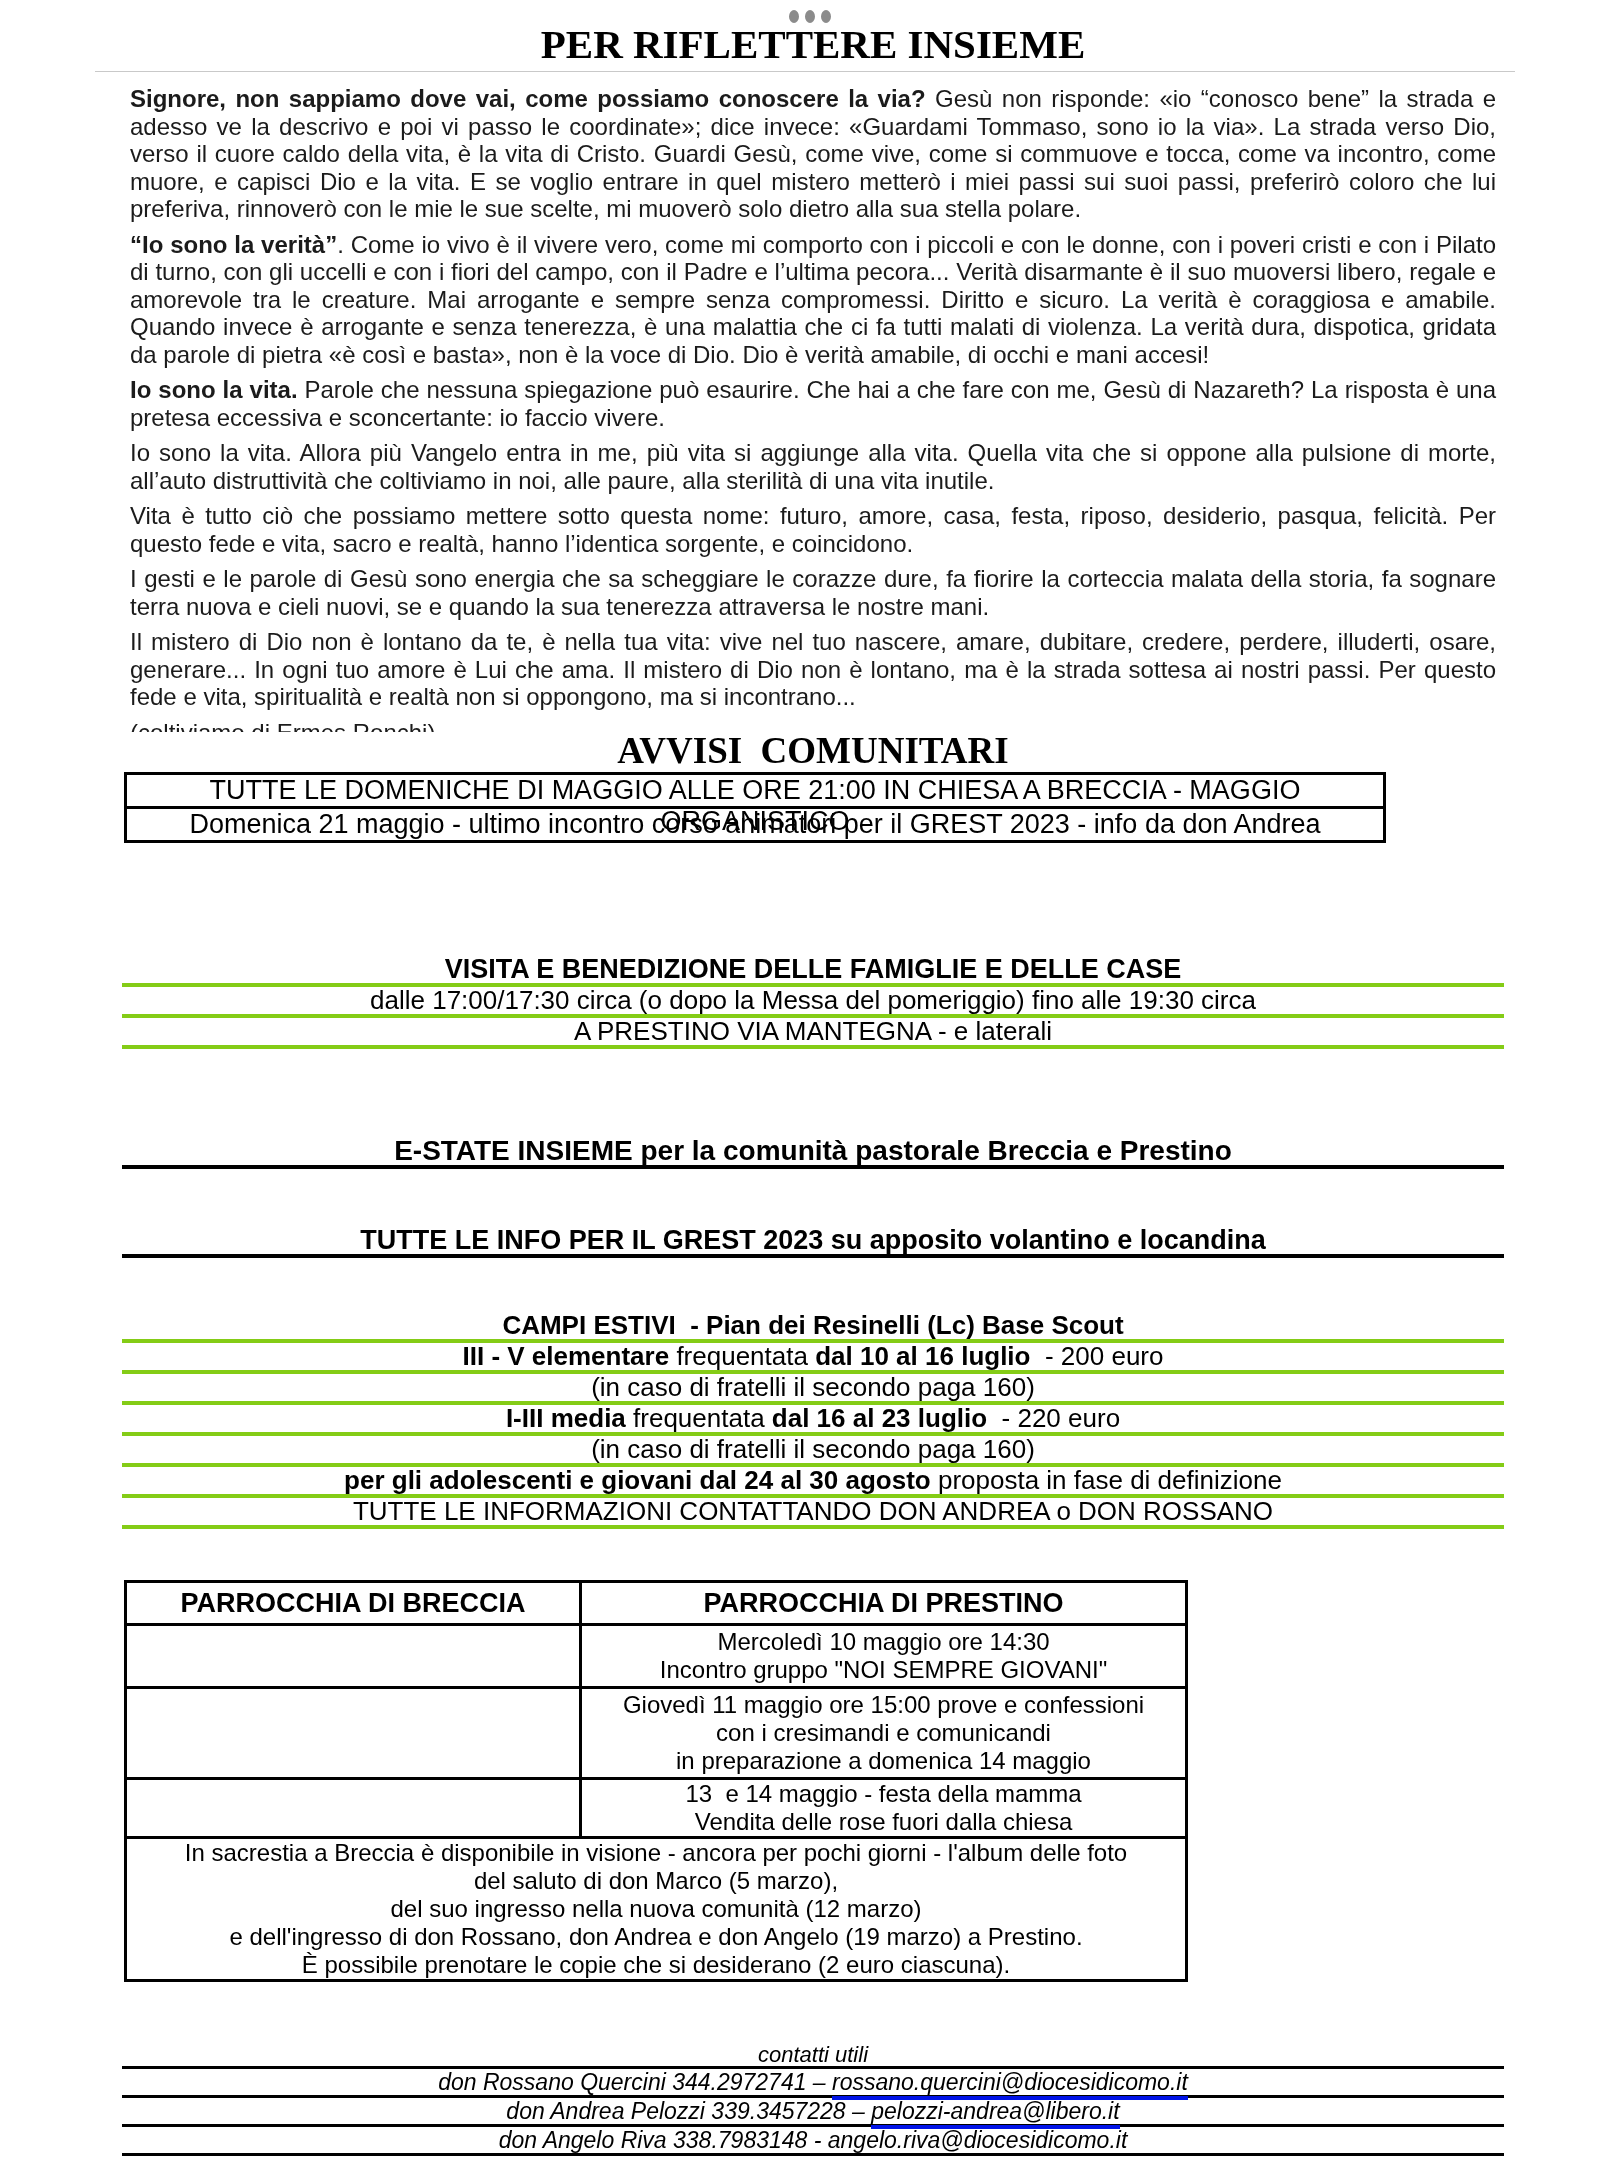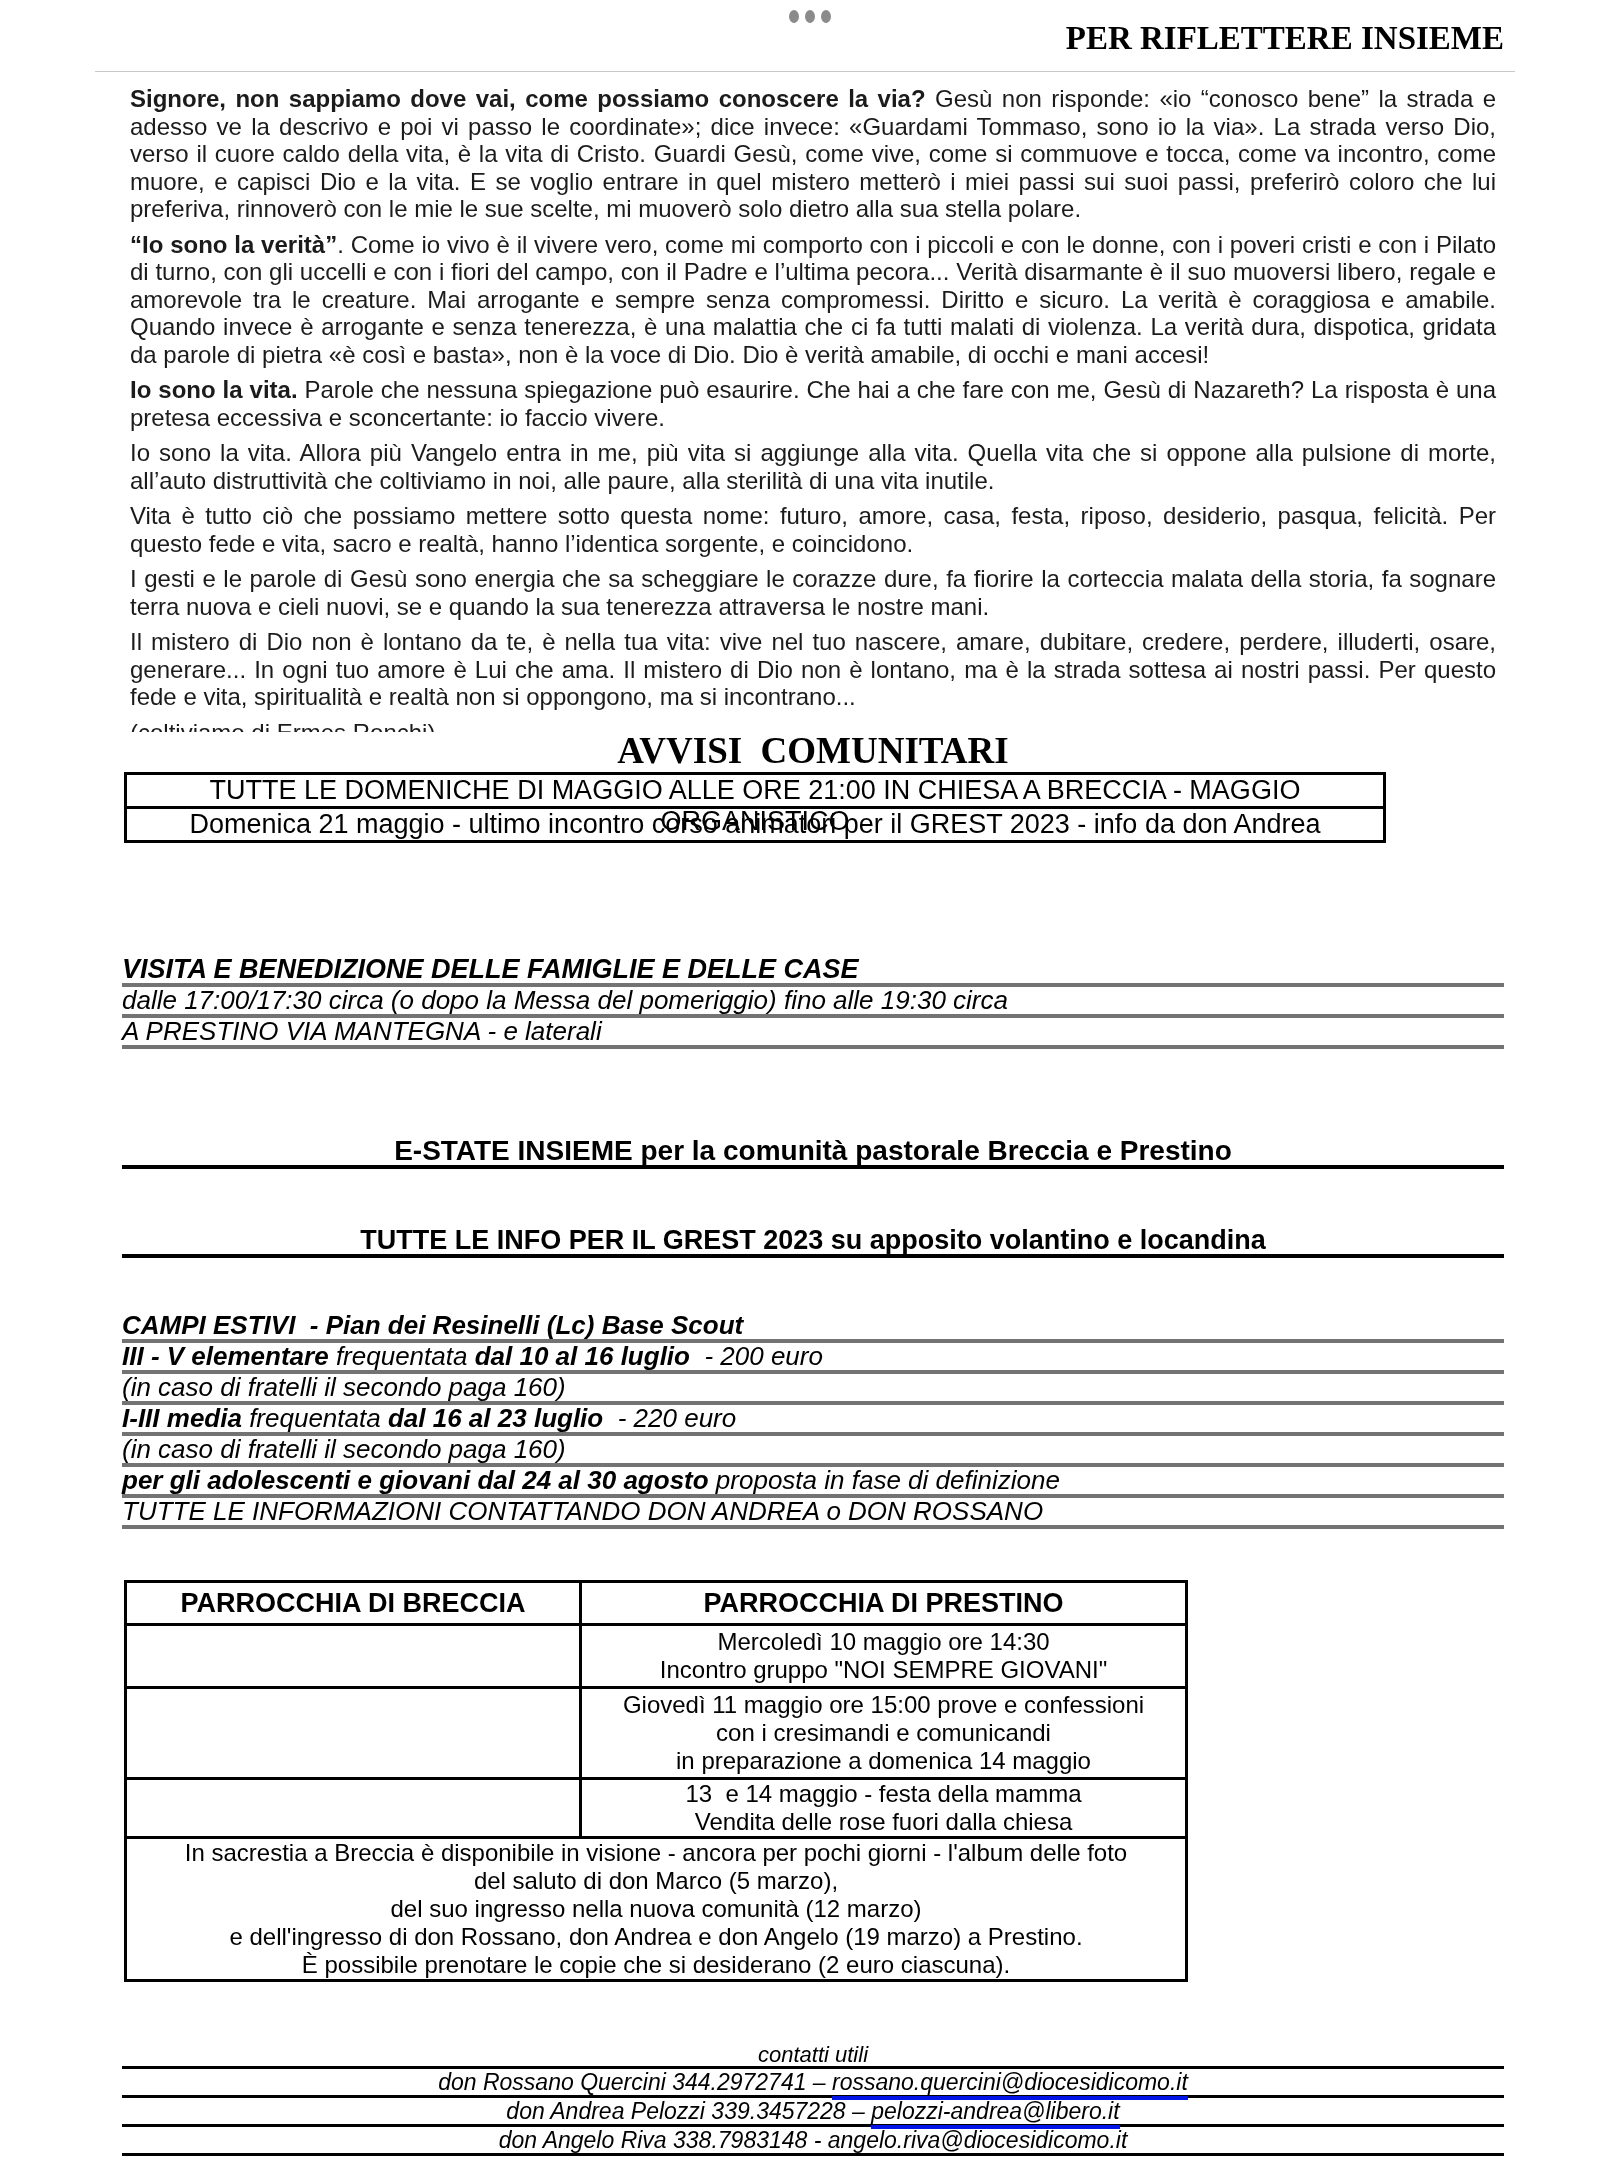--- a/index.html
+++ b/index.html
@@ -2,40 +2,40 @@
 <html><head>
 <meta charset="utf-8">
 <style>
   html,body{margin:0;padding:0;background:#ffffff;}
   .page{position:relative;width:1620px;height:2160px;background:#fff;
         font-family:"Liberation Sans",sans-serif;color:#000;overflow:hidden;}
 
   .dots{position:absolute;top:10px;left:0;width:100%;display:flex;justify-content:center;gap:6px;}
   .dot{width:10px;height:13px;border-radius:50%;background:#8b8b8b;}
 
-  .title{position:absolute;top:20px;left:122px;width:1382px;text-align:right;
-         font-family:"Liberation Serif",serif;font-weight:bold;font-size:33px;color:#000;white-space:pre-wrap;}
+  .title{position:absolute;top:20px;left:122px;width:1382px;text-align:center;
+         font-family:"Liberation Serif",serif;font-weight:bold;font-size:41px;color:#000;white-space:pre-wrap;}
   .hairline{position:absolute;top:71px;left:95px;width:1420px;height:1px;background:#c9c9c9;}
 
   .reflection{position:absolute;top:77px;left:122px;width:1382px;height:655px;overflow:hidden;
               font-size:24px;line-height:27.5px;text-align:justify;color:#1b1b1b;}
   .reflection p{margin:8px;}
   .seg-bold{font-weight:bold;}
   .seg-link{border-bottom:4px solid #0013e8;padding-bottom:1px;}
 
   .avvisi-heading{position:absolute;top:729px;left:122px;width:1382px;text-align:center;
                   font-family:"Liberation Serif",serif;font-weight:bold;font-size:37px;white-space:pre-wrap;}
 
   .announce{position:absolute;top:772px;left:124px;width:1256px;border:3px solid #000;}
   .announce-row{height:31px;line-height:31px;text-align:center;font-size:27px;white-space:pre-wrap;}
   .announce-row + .announce-row{border-top:3px solid #000;}
 
   .ruled{position:absolute;left:122px;width:1382px;}
-  .ruled-row{line-height:27px;border-bottom:4px solid #737373;
-             font-size:26px;white-space:pre-wrap;font-style:italic;}
+  .ruled-row{line-height:27px;border-bottom:4px solid #84cc16;text-align:center;
+             font-size:26px;white-space:pre-wrap;}
   .ruled-row.hdr{font-weight:bold;font-size:27px;}
 
   .visita{top:956px;}
   .campi{top:1312px;}
 
   .estate{position:absolute;top:1136px;left:122px;width:1382px;text-align:center;
           font-weight:bold;font-size:28px;line-height:29px;border-bottom:4px solid #000;white-space:pre-wrap;}
   .grest{position:absolute;top:1226px;left:122px;width:1382px;text-align:center;
          font-weight:bold;font-size:27px;line-height:28px;border-bottom:4px solid #000;white-space:pre-wrap;}
 

